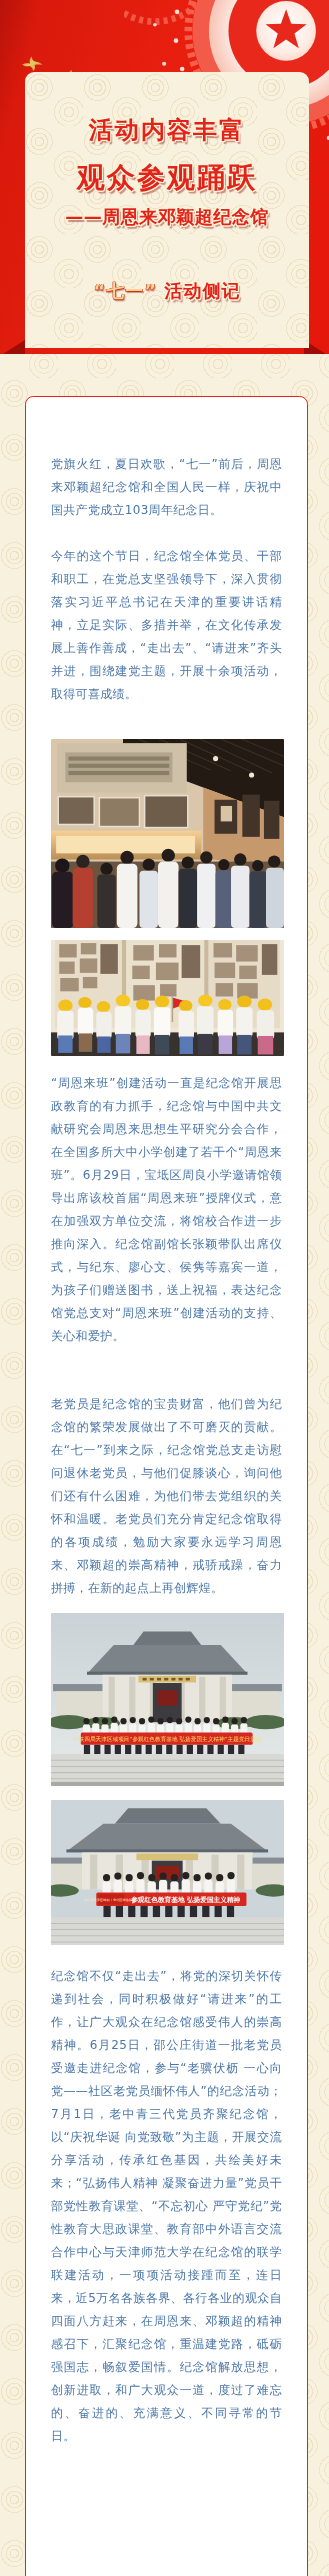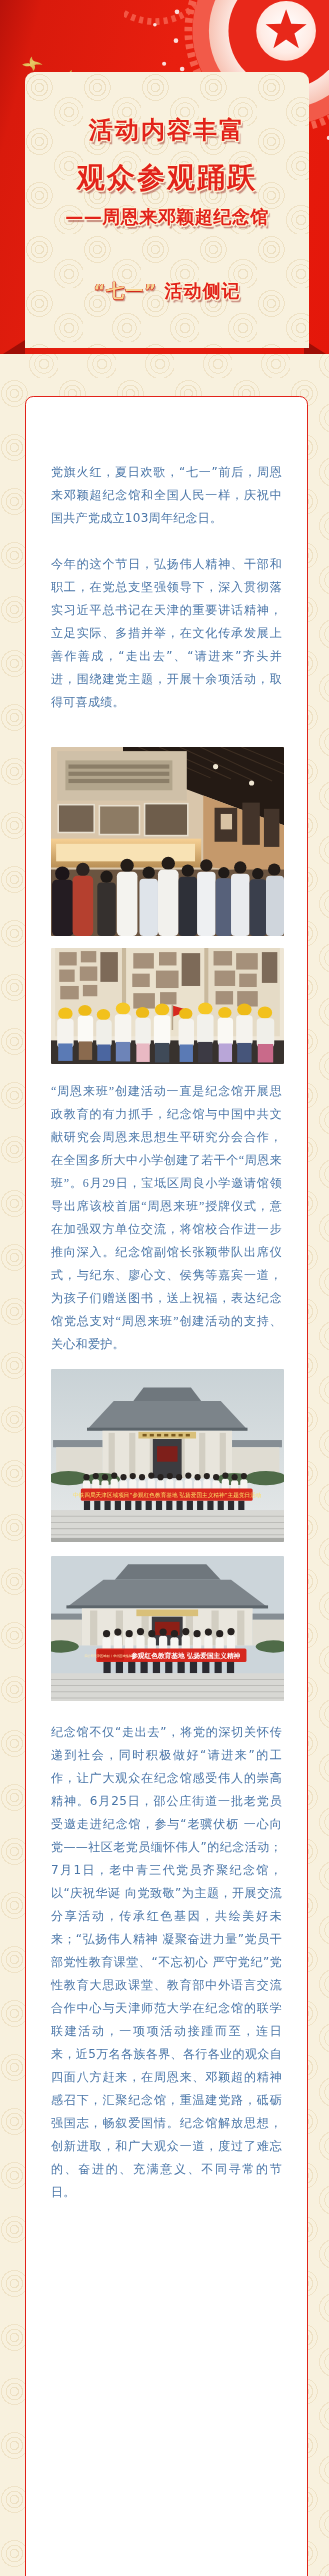--- a/index.html
+++ b/index.html
@@ -50,28 +50,28 @@
   .content-card{
     position:absolute;left:25px;top:396px;width:283px;height:2966px;
     box-sizing:border-box;background:#ffffff;
     border:1px solid #e2231a;border-radius:8.2px;
     padding:48px 25px 0 25px;overflow:hidden;
   }
   .para{
     margin:23px 0 0 0;font-size:12px;line-height:23px;letter-spacing:0.3px;
     color:#4a76a8;text-align:justify;
   }
-  .para.first{margin-top:16px;}
+  .para.first{margin-top:8px;}
   .photo{position:relative;width:233px;margin-left:-0.5px;overflow:hidden;border-radius:1px;}
   .photo svg{display:block;width:100%;height:100%;}
   .ph1{height:189px;margin-top:33px;}
   .ph2{height:116px;margin-top:12.4px;}
   .ph3{height:173px;margin-top:12.4px;}
   .ph4{height:145px;margin-top:14px;}
-  .mt31{margin-top:16px;font-family:Liberation Serif, serif;} .mt40{margin-top:20.6px;} .mt88{margin-top:45px;}
+  .mt31{margin-top:16px;} .mt40{margin-top:20.6px;} .mt88{margin-top:45px;}
 </style>
 </head>
 <body>
 
 <div class="page">
 
   <div class="header">
     <svg class="emblem" viewBox="0 0 480 400">
       <defs>
         <radialGradient id="pinkGrad" cx="50%" cy="50%" r="50%">
@@ -127,21 +127,21 @@
   <div class="title-card">
     <div class="title-line t1">活动内容丰富</div>
     <div class="title-line t2">观众参观踊跃</div>
     <div class="title-line t3">——周恩来邓颖超纪念馆</div>
     <div class="title-line t4"><span class="gold-accent">“七一”</span><span> 活动侧记</span></div>
   </div>
 
   <div class="content-card">
 
     <p class="para first">党旗火红，夏日欢歌，“七一”前后，周恩来邓颖超纪念馆和全国人民一样，庆祝中国共产党成立103周年纪念日。</p>
-    <p class="para">今年的这个节日，弘扬伟人精神、干部和职工，在党总支坚强领导下，深入贯彻落实习近平总书记在天津的重要讲话精神，立足实际、多措并举，在文化传承发展上善作善成，“走出去”、“请进来”齐头并进，围绕建党主题，开展十余项活动，取得可喜成绩。</p>
+    <p class="para">今年的这个节日，纪念馆全体党员、干部和职工，在党总支坚强领导下，深入贯彻落实习近平总书记在天津的重要讲话精神，立足实际、多措并举，在文化传承发展上善作善成，“走出去”、“请进来”齐头并进，围绕建党主题，开展十余项活动，取得可喜成绩。</p>
 
     <div class="photo ph1">
       <svg viewBox="0 0 453 367" preserveAspectRatio="none">
         <defs>
           <linearGradient id="caseGrad" x1="0" y1="0" x2="0" y2="1">
             <stop offset="0%" stop-color="#f6d094"></stop>
               <stop offset="100%" stop-color="#b98f55"></stop>
           </linearGradient>
         </defs>
         <rect width="453" height="367" fill="#d9c6ab"></rect>
@@ -301,20 +301,21 @@
           <g>
               <ellipse cx="416" cy="126" rx="14" ry="12" fill="#f2c11c"></ellipse>
               <rect x="400" y="137" width="34" height="56" rx="7" fill="#f0efe9"></rect>
               <rect x="402" y="187" width="30" height="36" fill="#c96a8a"></rect>
             </g>
         </g>
       </svg>
     </div>
 
     <p class="para mt31">“周恩来班”创建活动一直是纪念馆开展思政教育的有力抓手，纪念馆与中国中共文献研究会周恩来思想生平研究分会合作，在全国多所大中小学创建了若干个“周恩来班”。6月29日，宝坻区周良小学邀请馆领导出席该校首届“周恩来班”授牌仪式，意在加强双方单位交流，将馆校合作进一步推向深入。纪念馆副馆长张颖带队出席仪式，与纪东、廖心文、侯隽等嘉宾一道，为孩子们赠送图书，送上祝福，表达纪念馆党总支对“周恩来班”创建活动的支持、关心和爱护。</p>
+    <p class="para mt88">老党员是纪念馆的宝贵财富，他们曾为纪念馆的繁荣发展做出了不可磨灭的贡献。在“七一”到来之际，纪念馆党总支走访慰问退休老党员，与他们促膝谈心，询问他们还有什么困难，为他们带去党组织的关怀和温暖。老党员们充分肯定纪念馆取得的各项成绩，勉励大家要永远学习周恩来、邓颖超的崇高精神，戒骄戒躁，奋力拼搏，在新的起点上再创辉煌。</p>
 
     <div class="photo ph3">
       <svg viewBox="0 0 453 336" preserveAspectRatio="none">
         <defs>
           <linearGradient id="sky1" x1="0" y1="0" x2="0" y2="1">
             <stop offset="0%" stop-color="#c9d2d6"></stop>
               <stop offset="100%" stop-color="#e7eaea"></stop>
           </linearGradient>
         </defs>
         <rect width="453" height="336" fill="url(#sky1)"></rect>

